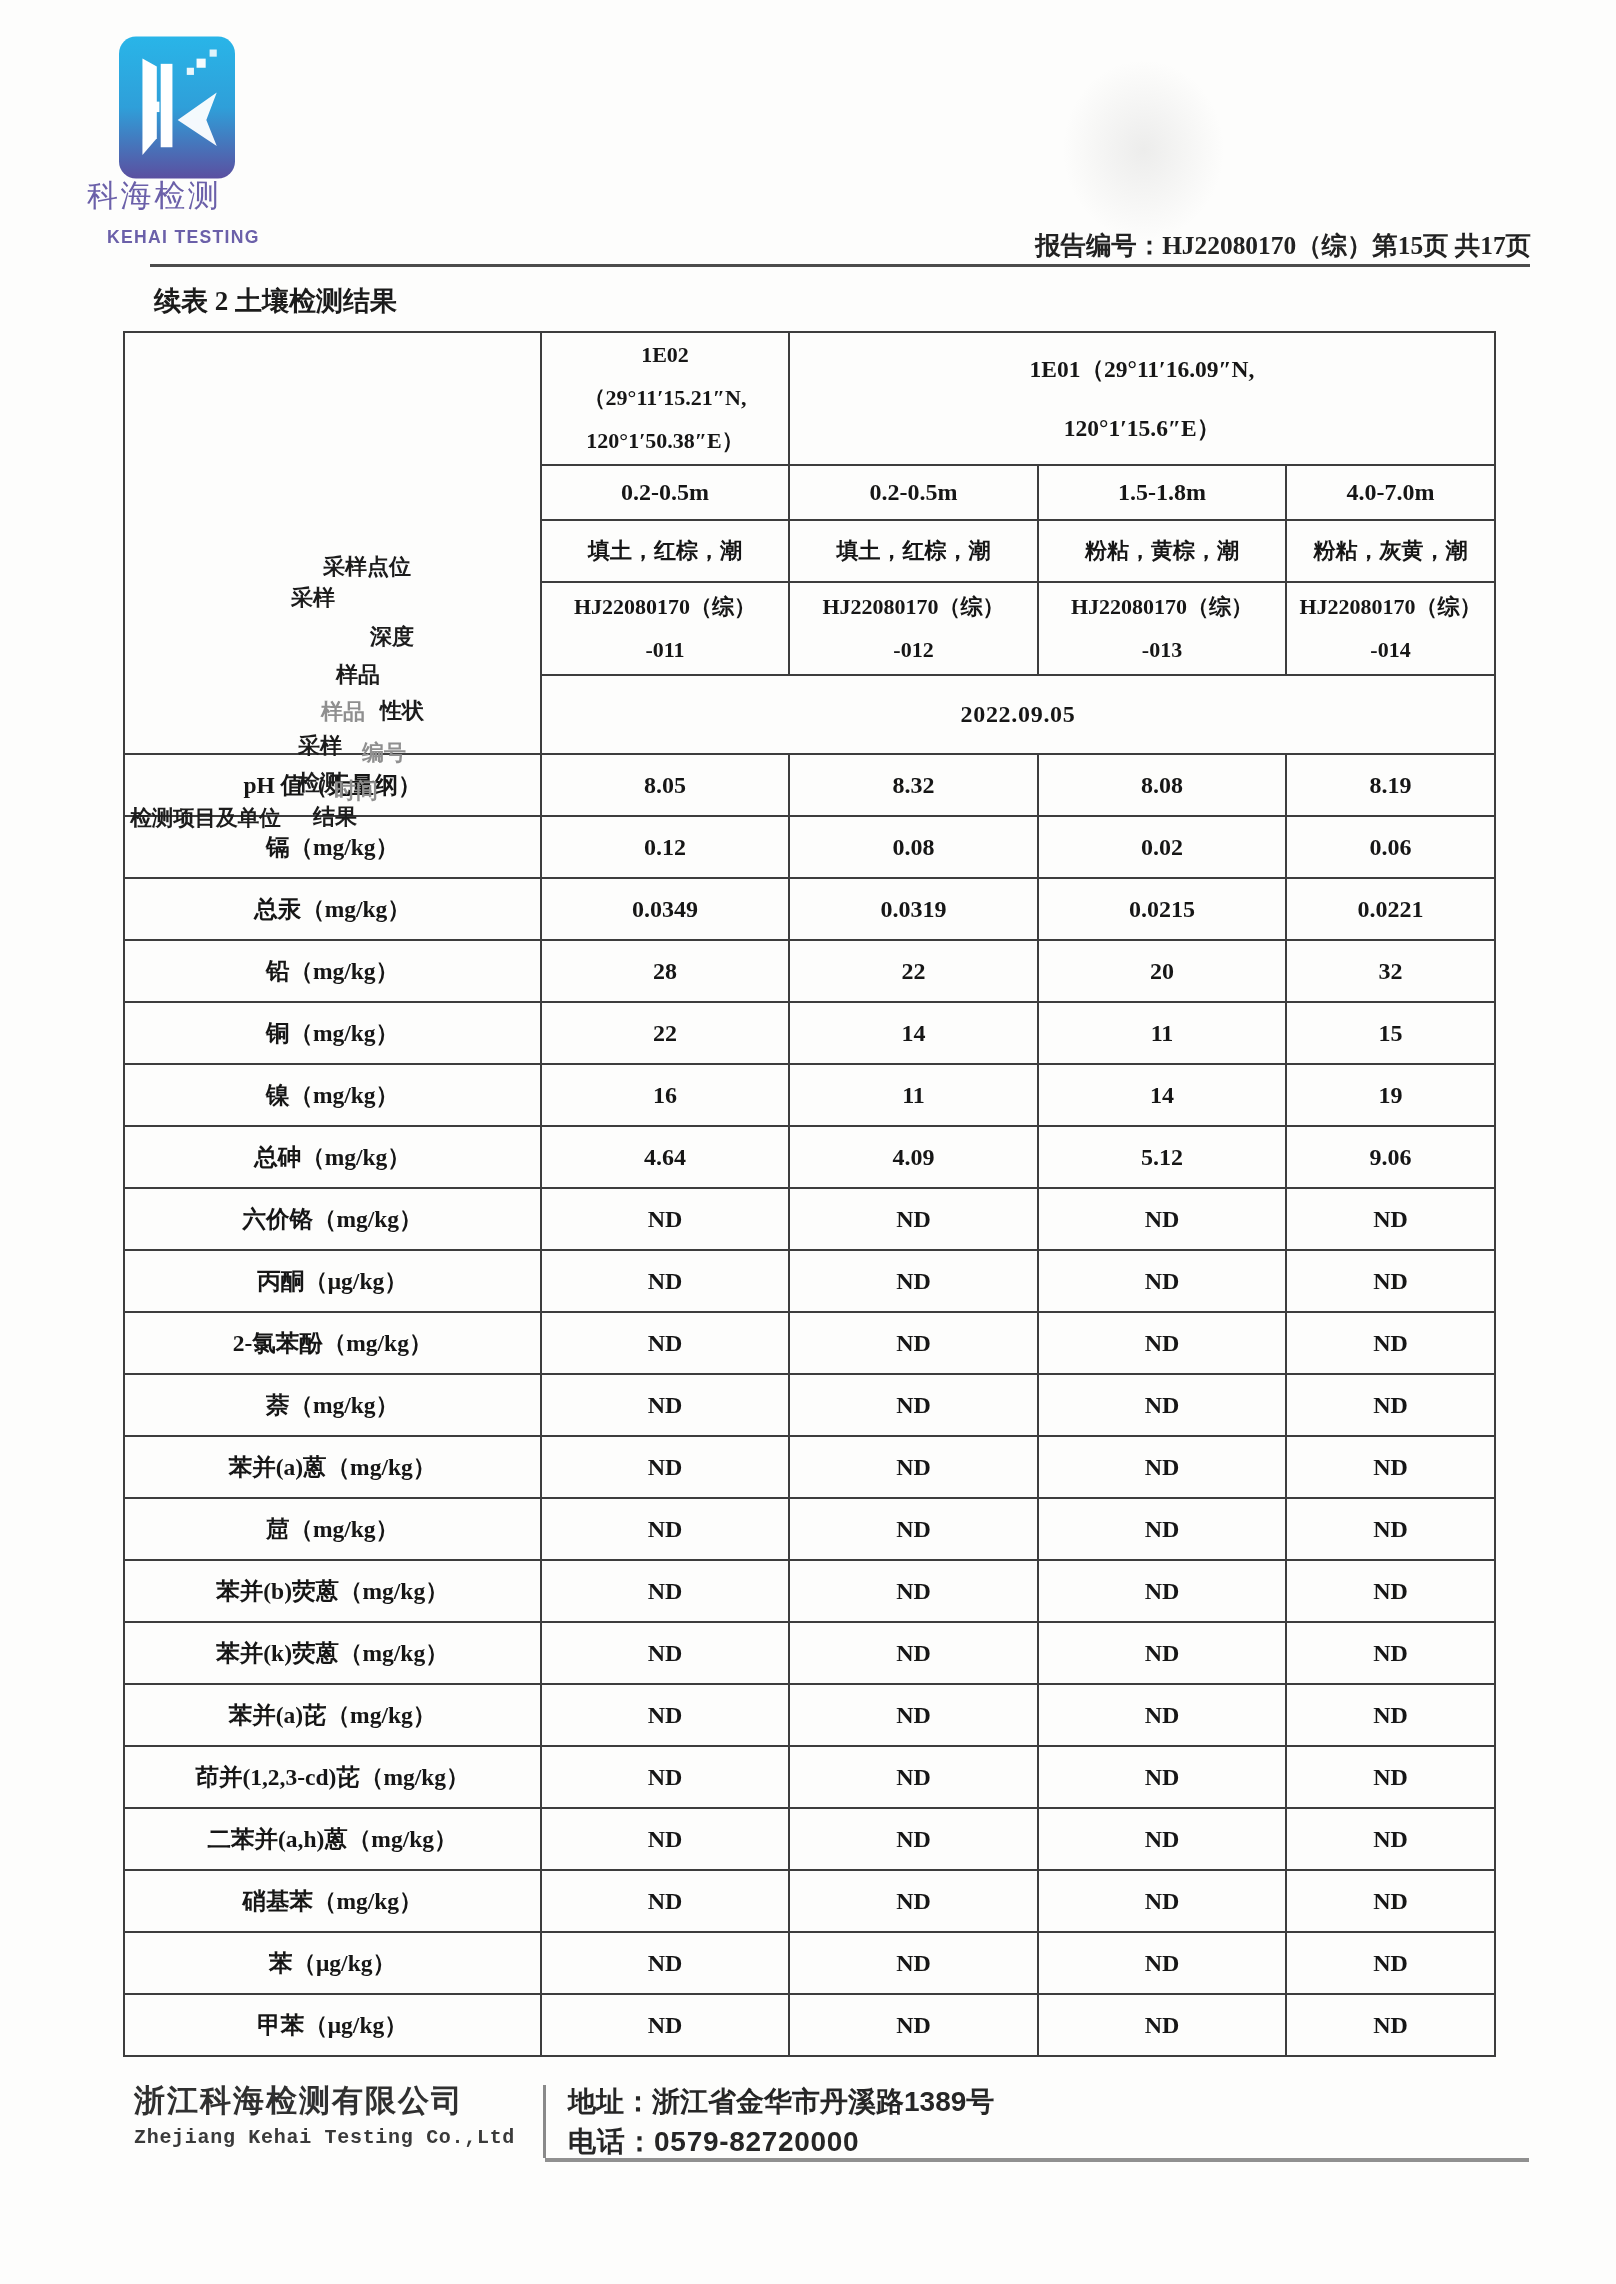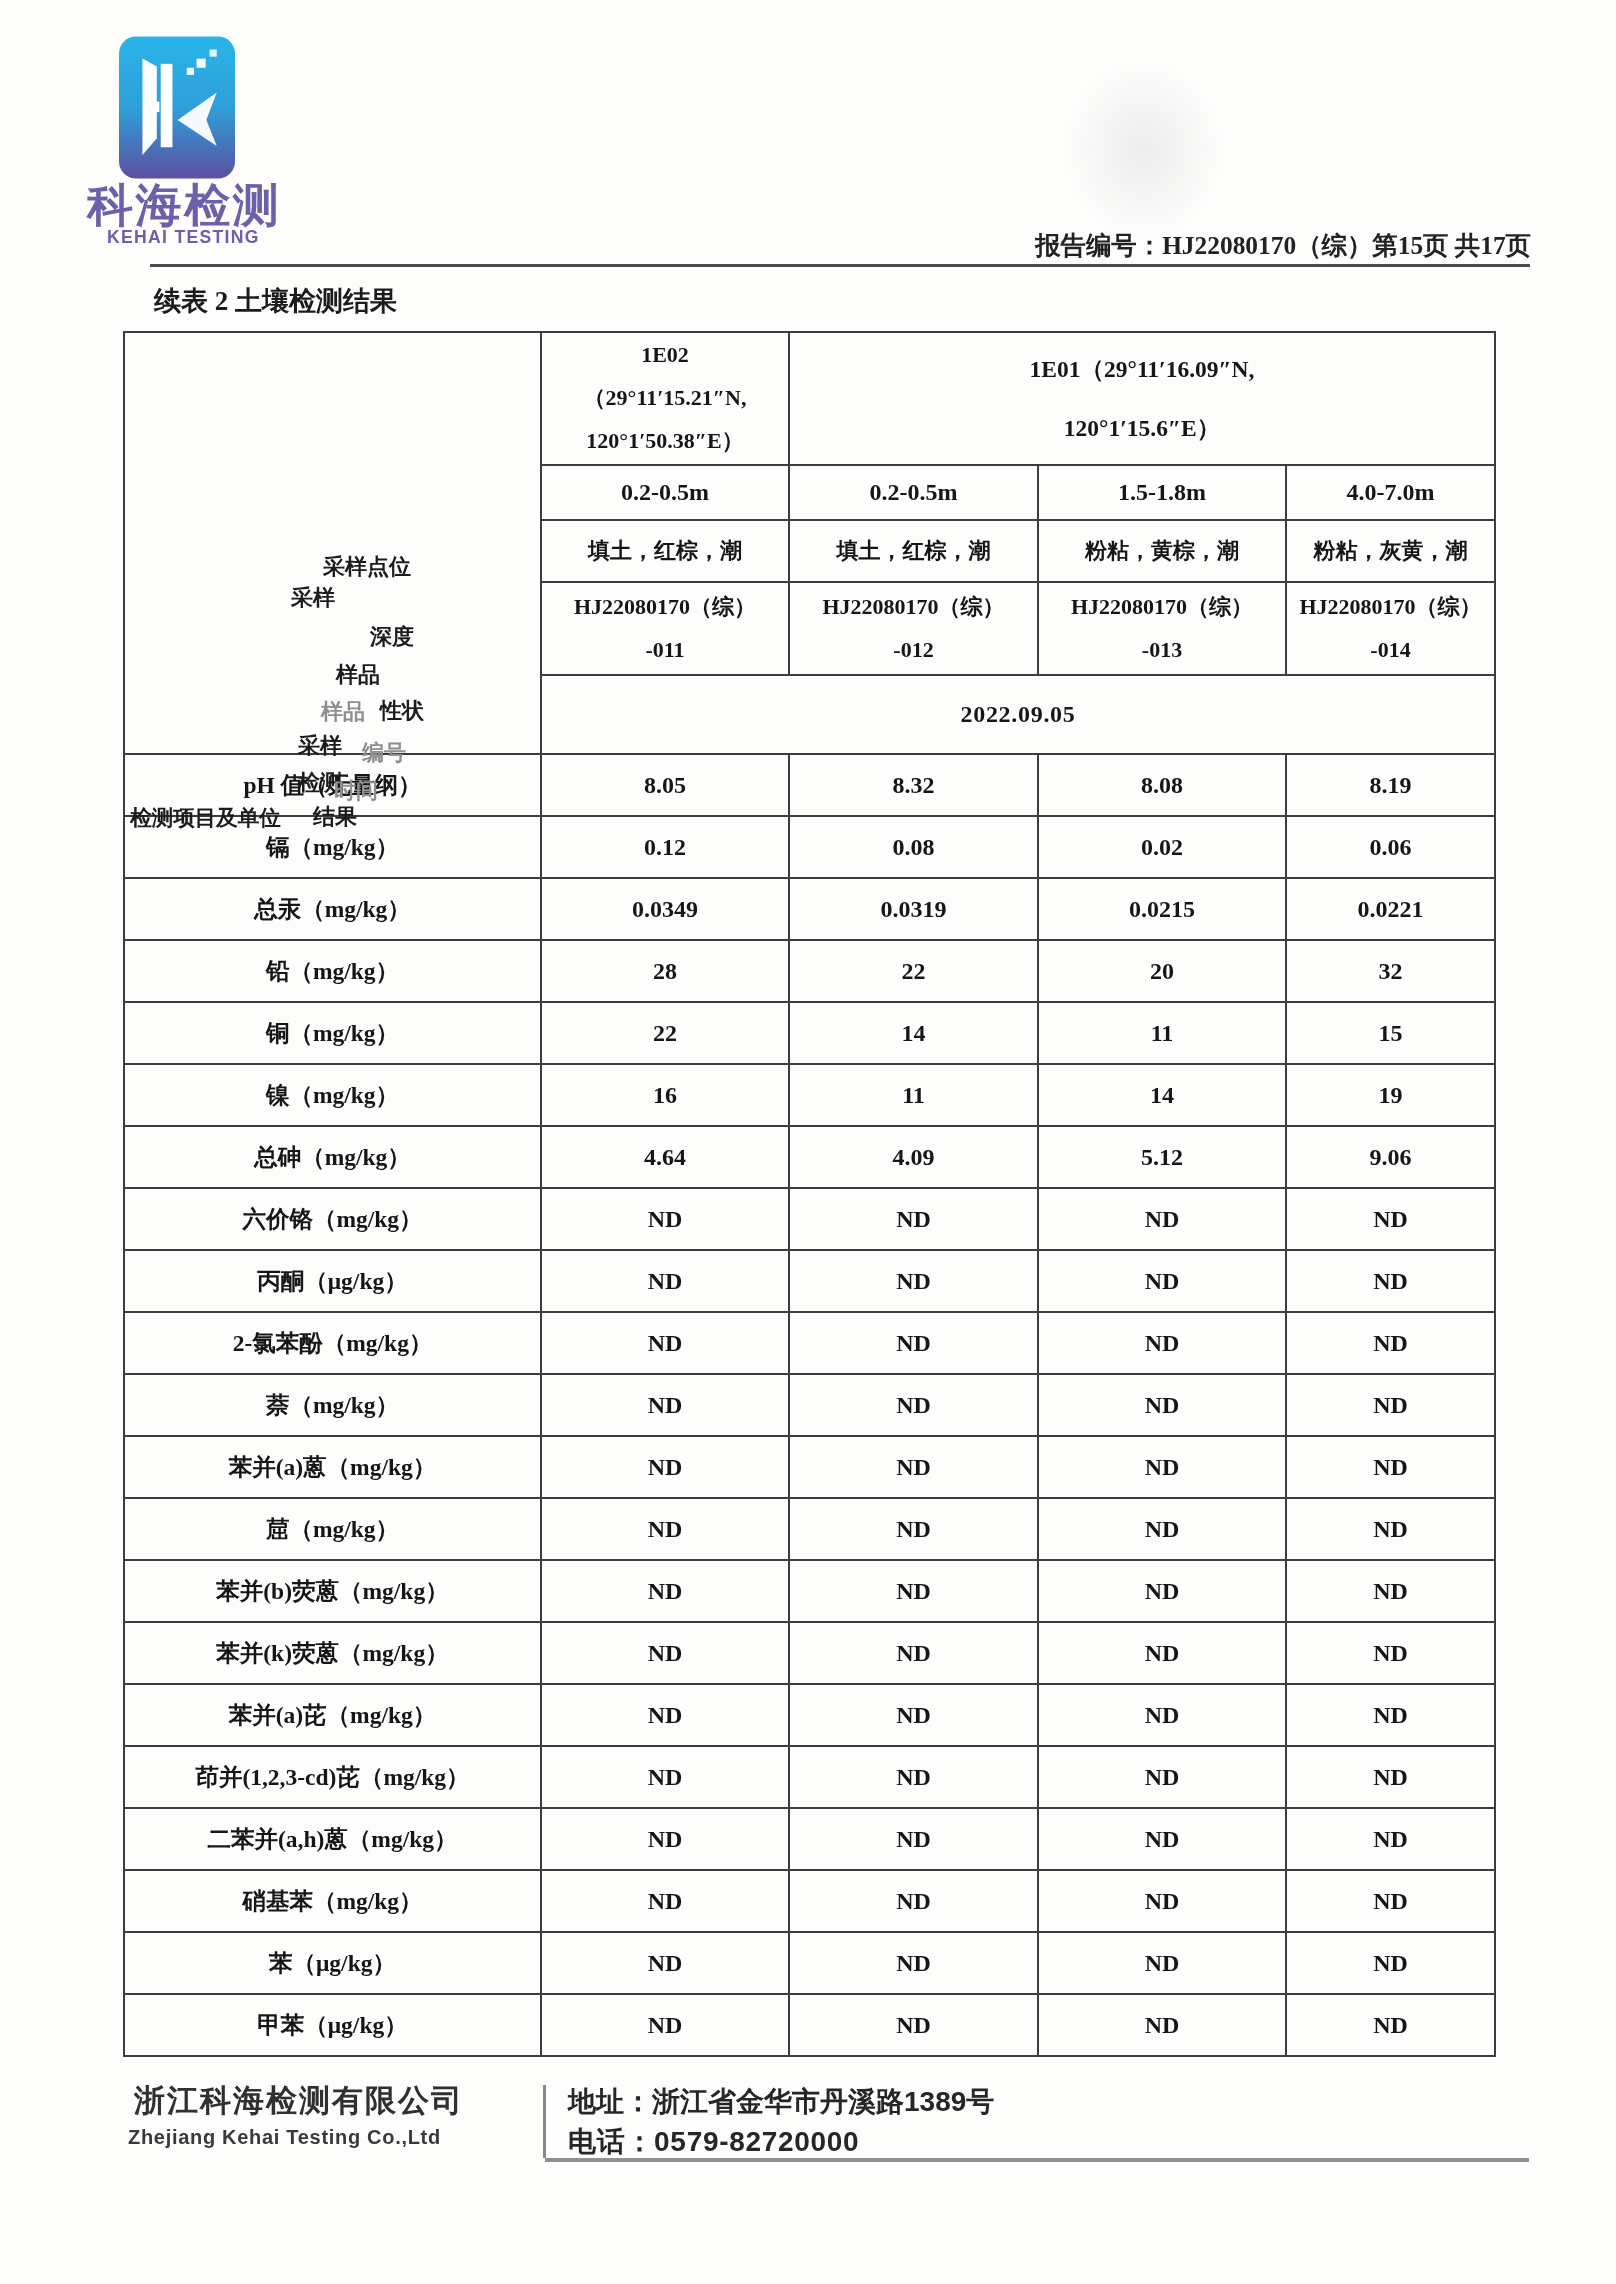--- a/index.html
+++ b/index.html
@@ -14,21 +14,21 @@
   }
   
   .smudge{
     position:absolute;left:1062px;top:59px;width:163px;height:182px;
     background:radial-gradient(ellipse at center, rgba(150,150,150,0.16), rgba(150,150,150,0) 70%);
   }
   .logo-icon{position:absolute;left:119px;top:36px;width:116px;height:143px;}
   .logo-cn{
     position:absolute;left:87px;top:175px;
     font-family:"Liberation Sans","DejaVu Sans",sans-serif;
-    font-weight:bold;font-size:46px;letter-spacing:2.6px;white-space:nowrap;
+    font-weight:normal;font-size:31px;letter-spacing:2.6px;white-space:nowrap;
   }
   .logo-en{
     position:absolute;left:107px;top:227px;
     font-family:"Liberation Sans","DejaVu Sans",sans-serif;
     font-weight:bold;font-size:17.6px;letter-spacing:1.3px;white-space:nowrap;
   }
   .report-no{
     position:absolute;top:229px;right:85px;
     font-size:25.4px;font-weight:bold;white-space:nowrap;color:#222;
   }
@@ -71,22 +71,22 @@
   .cl.ghost{color:#8f8f8f;}
   .cl.anchored{transform:translateY(-50%);font-size:21.5px;}
 
   
   .footer-company-cn{
     position:absolute;left:134px;top:2080px;
     font-family:"Liberation Sans","DejaVu Sans",sans-serif;
     font-weight:bold;font-size:31px;letter-spacing:2px;color:#303030;white-space:nowrap;
   }
   .footer-company-en{
-    position:absolute;left:128px;top:2126px;
-    font-family:Liberation Sans, sans-serif;
+    position:absolute;left:134px;top:2126px;
+    font-family:Liberation Mono, monospace;
     font-weight:bold;font-size:20px;letter-spacing:0.7px;color:#3a3a3a;white-space:nowrap;text-align:right;
   }
   .footer-divider{position:absolute;left:543px;top:2085px;width:2.6px;height:73px;background:#8a8a8a;}
   .footer-address{
     position:absolute;left:568px;top:2083px;
     font-family:"Liberation Sans","DejaVu Sans",sans-serif;
     font-weight:bold;font-size:28px;color:#262626;white-space:nowrap;
   }
   .footer-phone{
     position:absolute;left:568px;top:2123px;

